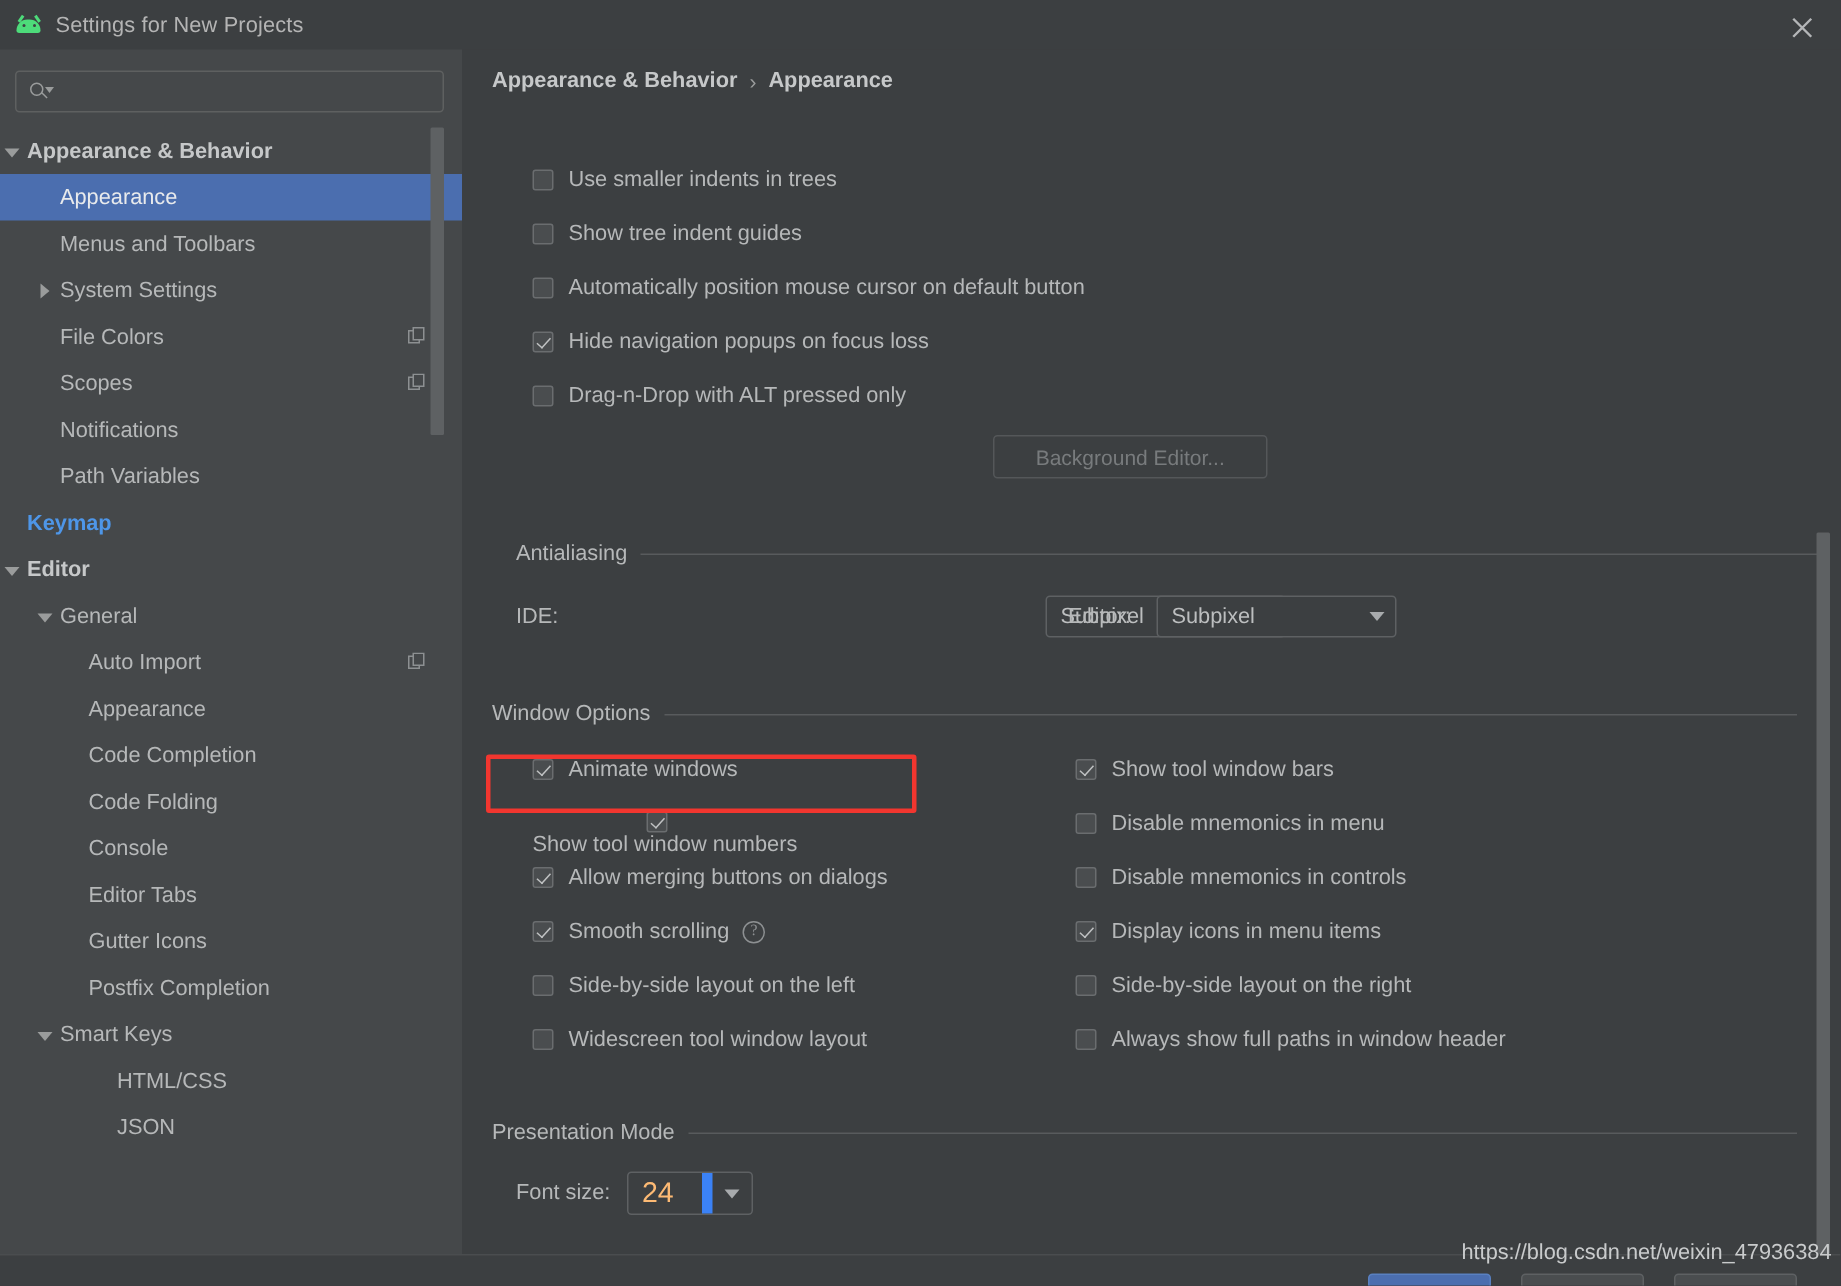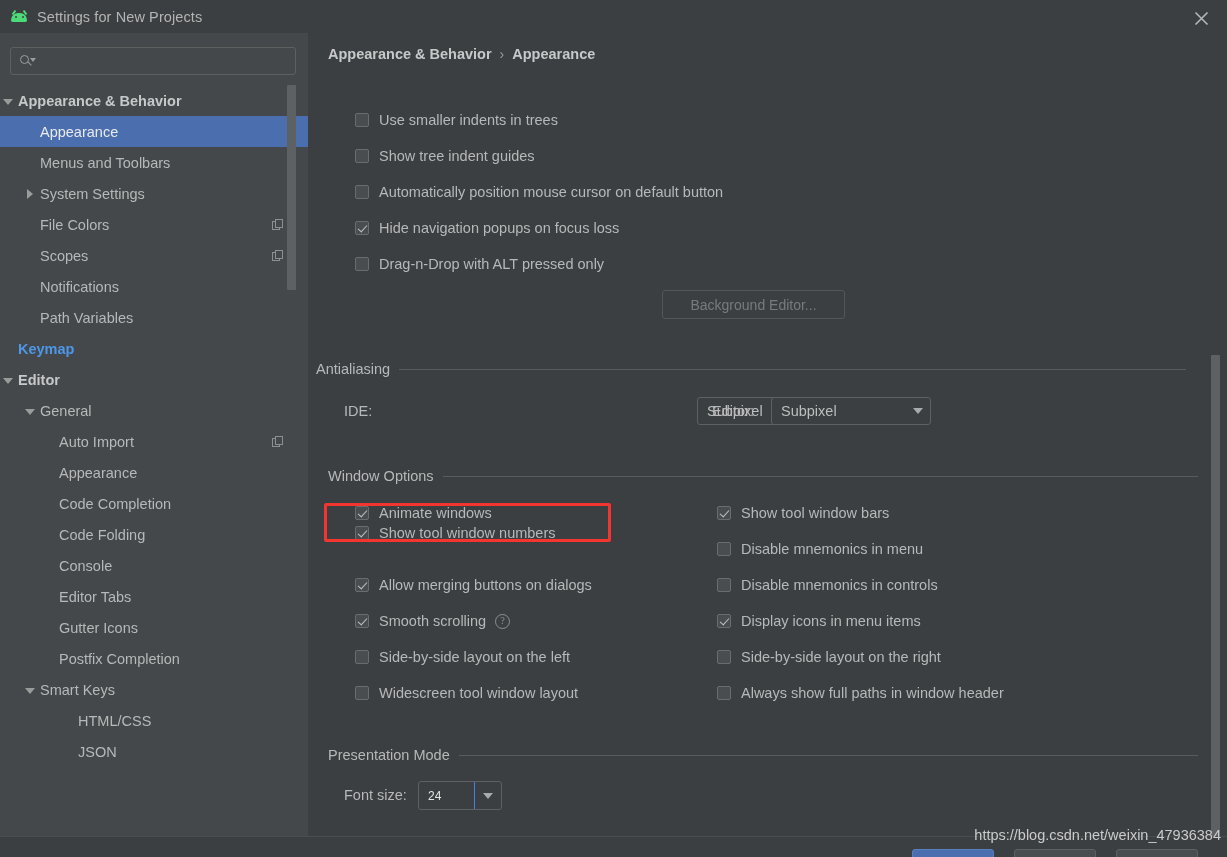--- a/index.html
+++ b/index.html
@@ -189,22 +189,22 @@
     border-left: 5.5px solid transparent; border-right: 5.5px solid transparent;
     border-top: 6px solid #a8abad;
   }
   .spinner {
     position: absolute; height: 29px;
     background: #3c3f41; border: 1px solid #5e6163; border-radius: 3px;
     display: flex; align-items: stretch; cursor: pointer;
   }
   .spinner .field {
     width: 56px; display: flex; align-items: center;
-    font-size: 12px; color: #e5e5e5; padding-left: 9px;
-    border-right: 1px solid #3b82f6;
+    font-size: 19px; color: #fdba74; padding-left: 9px;
+    border-right: 7px solid #3b82f6;
   }
   .spinner .arrow {
     width: 26px; display: flex; align-items: center; justify-content: center;
   }
   .spinner .arrow i {
     display: block;
     border-left: 5.5px solid transparent; border-right: 5.5px solid transparent;
     border-top: 6px solid #a8abad;
   }
 
@@ -397,21 +397,21 @@
           <span>Hide navigation popups on focus loss</span>
         </div>
         <div class="cb-row" style="left: 47px; top: 223px;">
           <span class="cbox"></span>
           <span>Drag-n-Drop with ALT pressed only</span>
         </div>
       </div>
 
     <button class="btn-disabled" disabled="">Background Editor...</button>
 
-    <div class="section" style="left:8px; top:328px; width:870px;">
+    <div class="section" style="left:36px; top:328px; width:870px;">
       <span>Antialiasing</span>
       <span class="line" style="flex:1;"></span>
     </div>
 
     <div class="lbl" style="left:36px; top:370px;">IDE:</div>
     <div class="combo" style="left:389px; top:364px; width:160px;">
       <span class="val">Subpixel</span>
       <span class="arrow">
           <i></i>
         </span>
@@ -428,21 +428,21 @@
     <div class="section" style="left:20px; top:435px; width:870px;">
       <span>Window Options</span>
       <span class="line" style="flex:1;"></span>
     </div>
 
     <div id="wo-left">
         <div class="cb-row" style="left: 47px; top: 472px;">
           <span class="cbox checked"></span>
           <span>Animate windows</span>
         </div>
-        <div class="cb-row" style="left: 47px; top: 492px;">
+        <div class="cb-row" style="left: 47px; top: 508px; flex-direction: column;">
           <span class="cbox checked"></span>
           <span>Show tool window numbers</span>
         </div>
         <div class="cb-row" style="left: 47px; top: 544px;">
           <span class="cbox checked"></span>
           <span>Allow merging buttons on dialogs</span>
         </div>
         <div class="cb-row" style="left: 47px; top: 580px;">
           <span class="cbox checked"></span>
           <span>Smooth scrolling</span>

